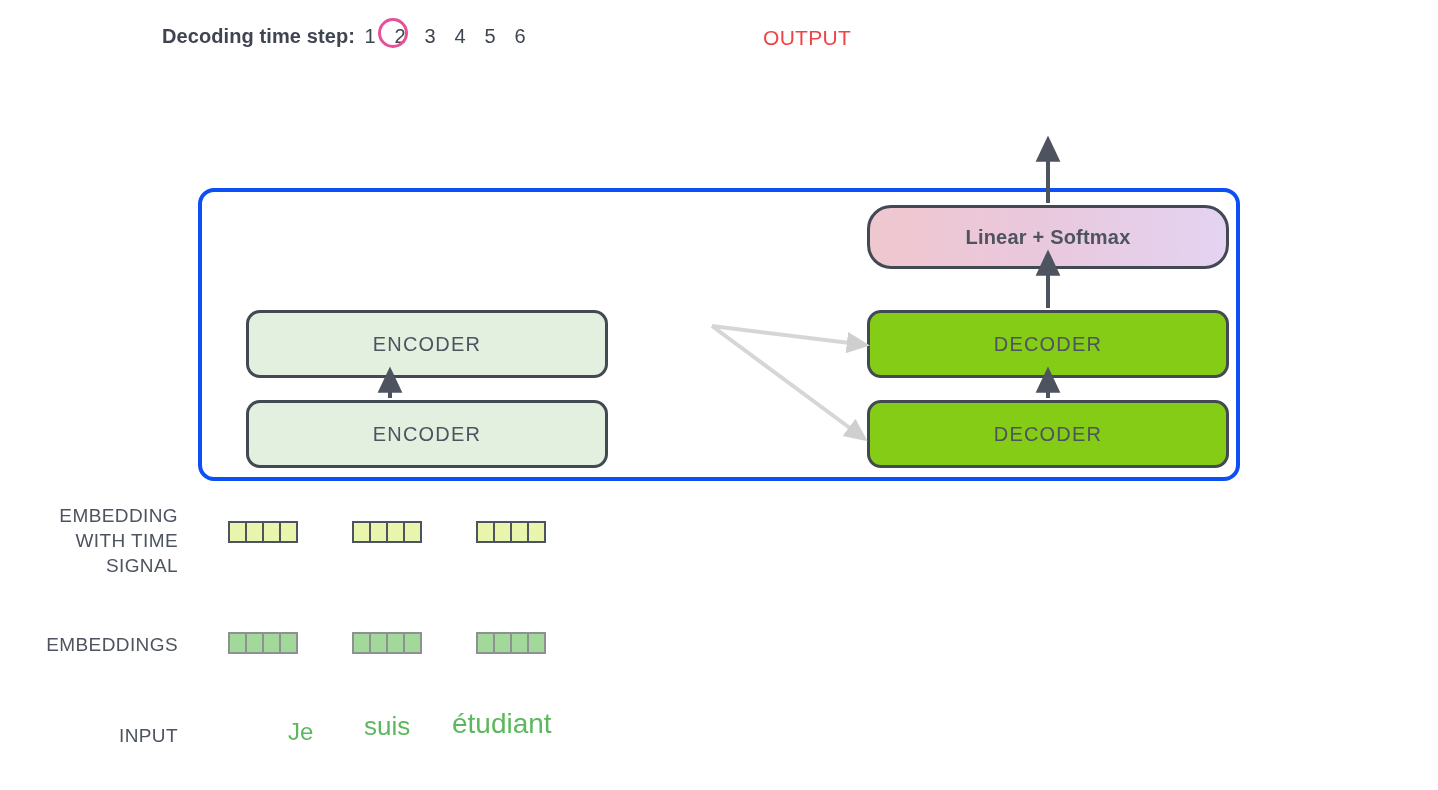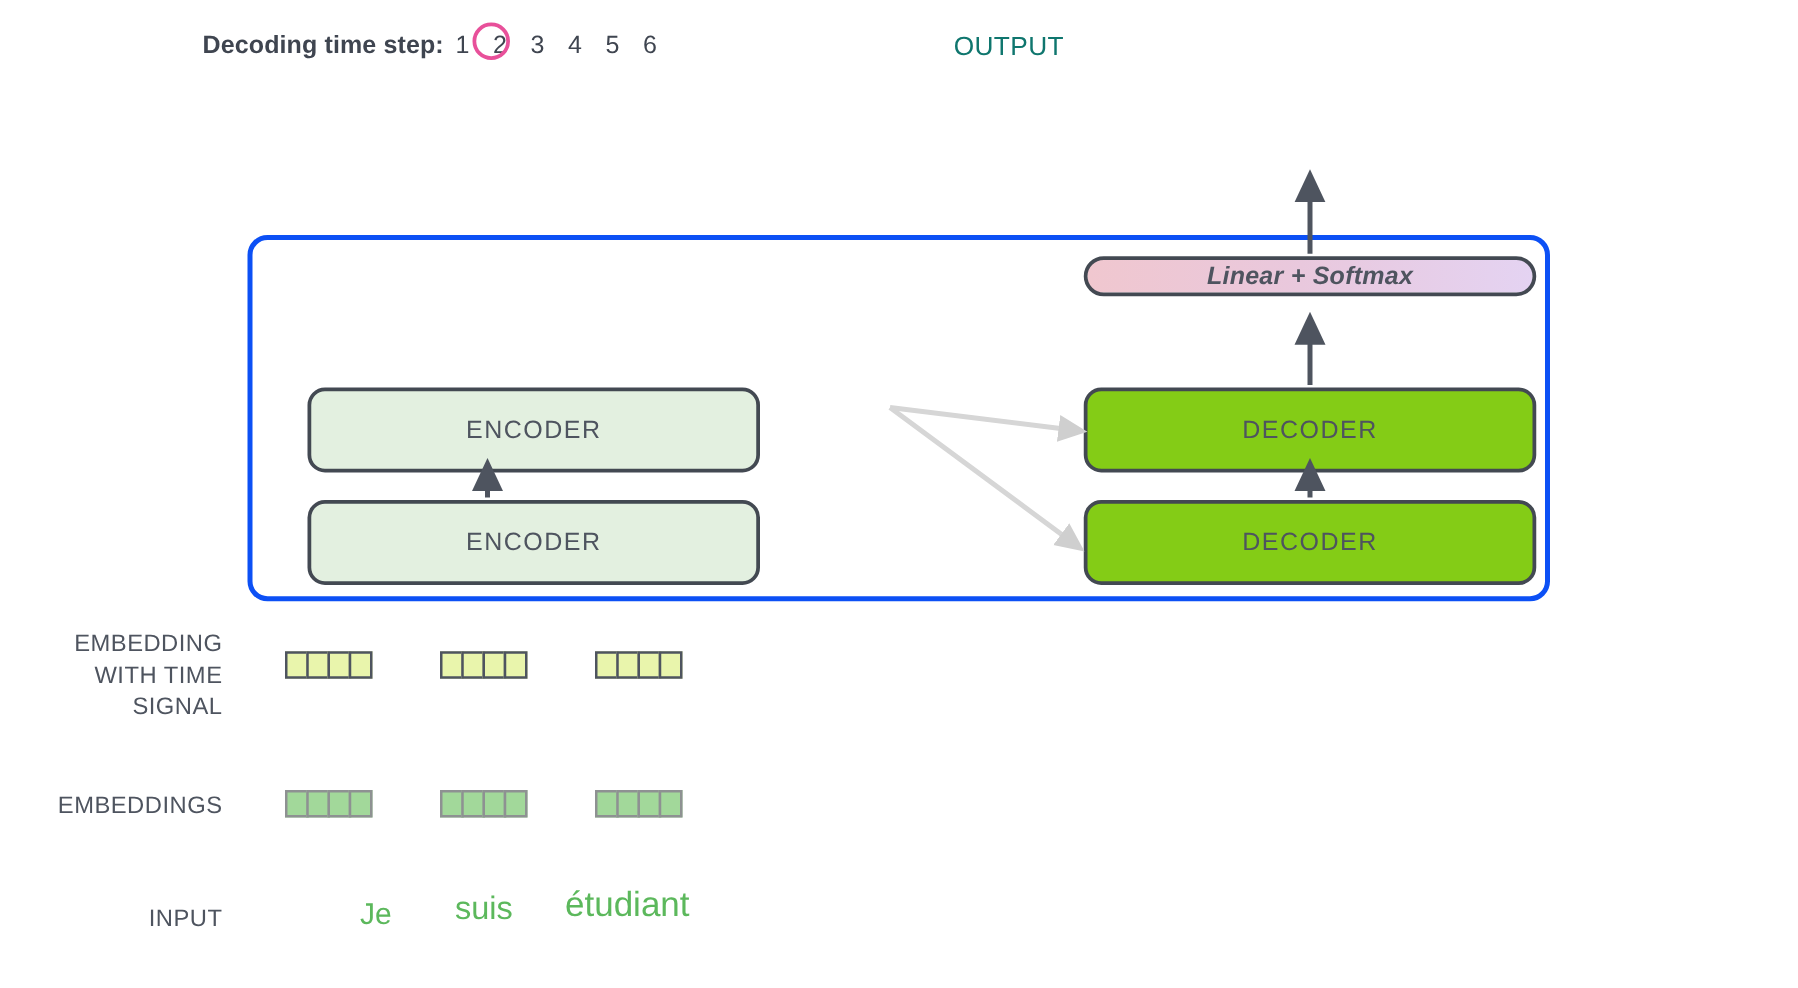--- a/index.html
+++ b/index.html
@@ -57,21 +57,21 @@
     border-radius: 50%;
     box-sizing: border-box;
   }
 
   
   #output-label {
     position: absolute;
     left: 763px;
     top: 26px;
     font-size: 21px;
-    color: #0f766e;
+    color: #ef4444;
     letter-spacing: .3px;
   }
 
   
   #blue-frame {
     position: absolute;
     left: 198px;
     top: 188px;
     width: 1042px;
     height: 293px;
@@ -107,21 +107,21 @@
     font-size: 20px;
     font-weight: bold;
     letter-spacing: .2px;
     color: #4e545f;
   }
 
   #encoder-top    { left: 210px;  top: 310px; width: 362px; height: 68px; }
   #encoder-bottom { left: 210px;  top: 400px; width: 362px; height: 68px; }
   #decoder-top    { left: 867px;  top: 310px; width: 362px; height: 68px; }
   #decoder-bottom { left: 867px;  top: 400px; width: 362px; height: 68px; }
-  #linear-softmax { left: 867px;  top: 205px; width: 362px; height: 32px; font-style: italic; }
+  #linear-softmax { left: 867px;  top: 205px; width: 362px; height: 64px; }
 
   
   #arrow-layer {
     position: absolute;
     left: 0; top: 0;
     width: 1438px;
     height: 790px;
     pointer-events: none;
   }
 

